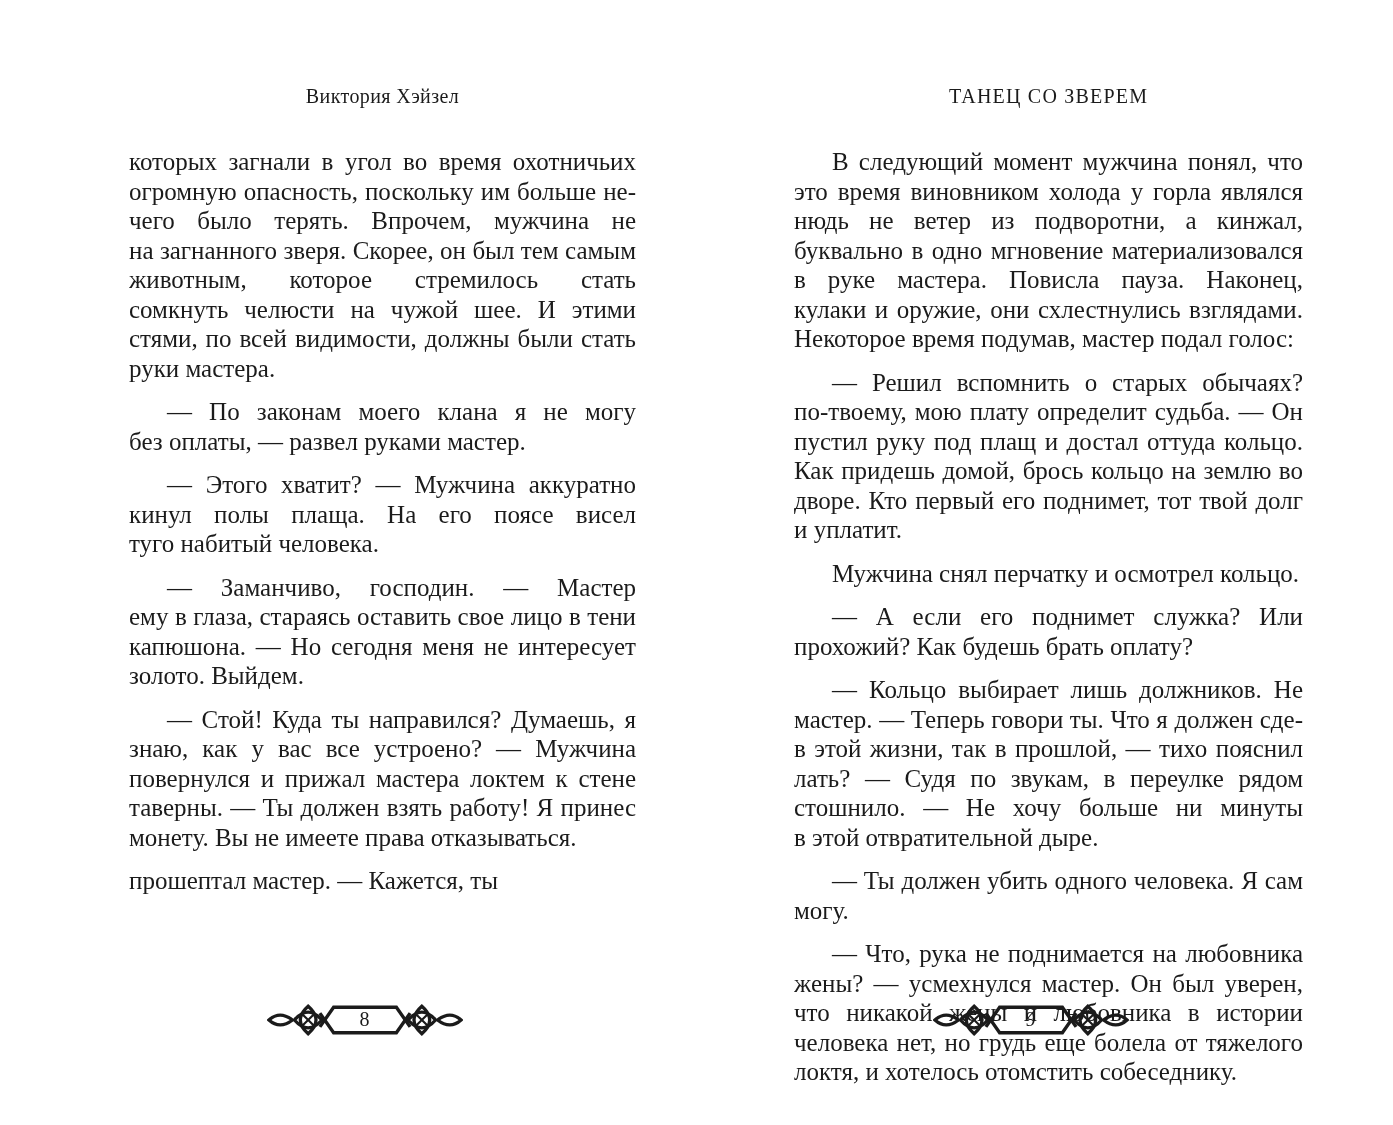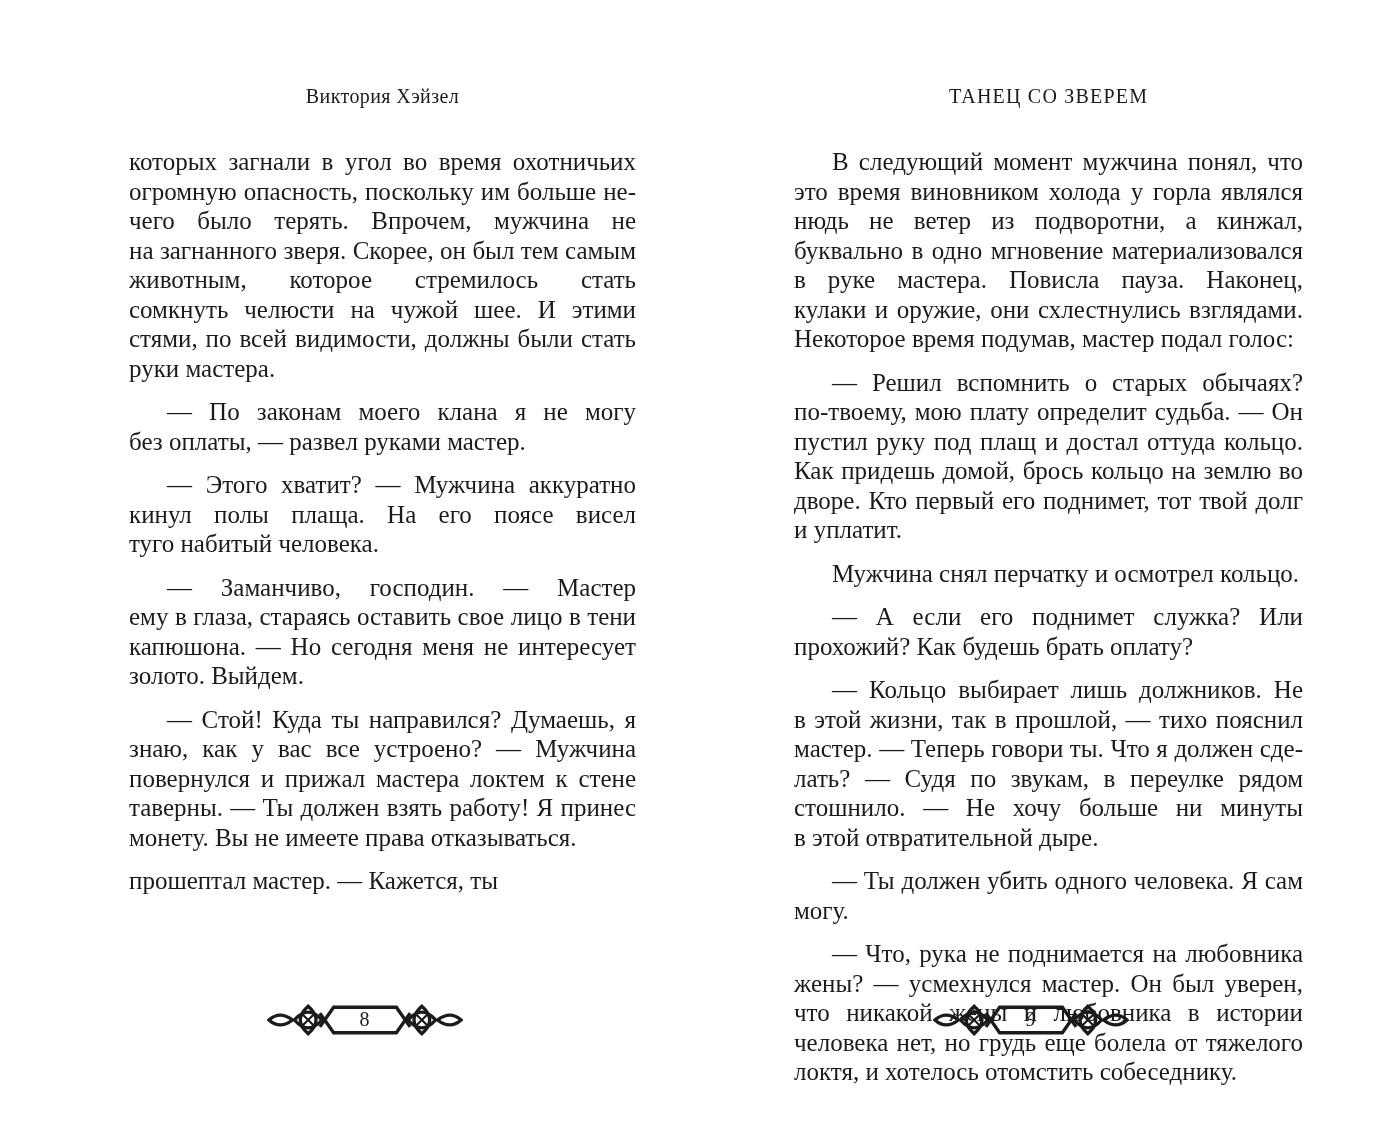--- a/index.html
+++ b/index.html
@@ -171,22 +171,22 @@
         </div>
         <div class="para">
           <div class="line ind">Мужчина снял перчатку и осмотрел кольцо.</div>
         </div>
         <div class="para">
           <div class="line j ind">— А если его поднимет служка? Или простой</div>
           <div class="line">прохожий? Как будешь брать оплату?</div>
         </div>
         <div class="para">
           <div class="line j ind">— Кольцо выбирает лишь должников. Не</div>
+          <div class="line j">мастер. — Теперь говори ты. Что я должен сде-</div>
           <div class="line j">в этой жизни, так в прошлой, — тихо пояснил</div>
-          <div class="line j">мастер. — Теперь говори ты. Что я должен сде-</div>
           <div class="line j">лать? — Судя по звукам, в переулке рядом кого-то</div>
           <div class="line j">стошнило. — Не хочу больше ни минуты торчать</div>
           <div class="line">в этой отвратительной дыре.</div>
         </div>
         <div class="para">
           <div class="line j ind">— Ты должен убить одного человека. Я сам не</div>
           <div class="line">могу.</div>
         </div>
         <div class="para">
           <div class="line j ind">— Что, рука не поднимается на любовника</div>

